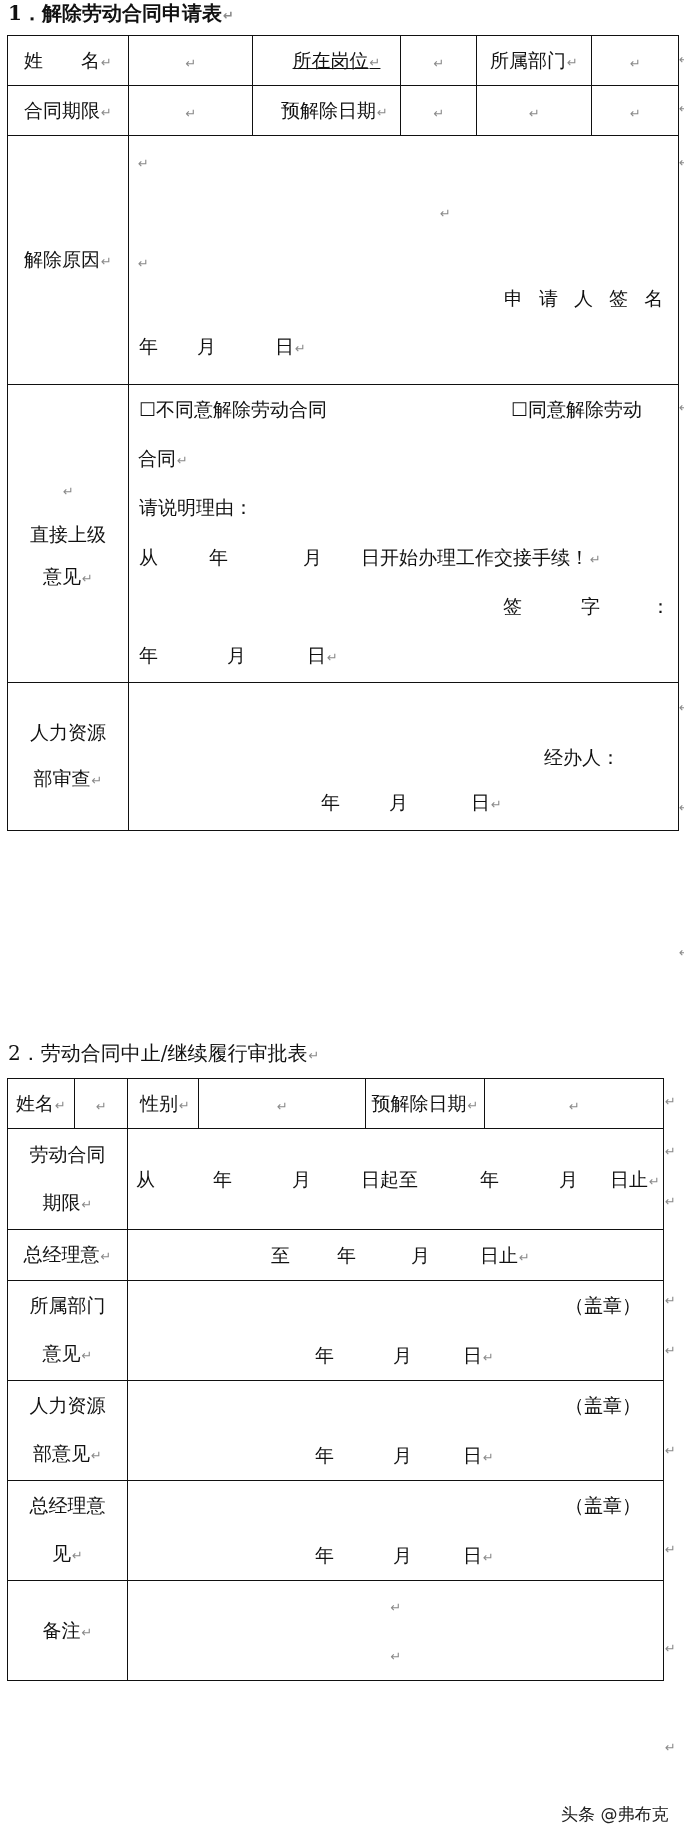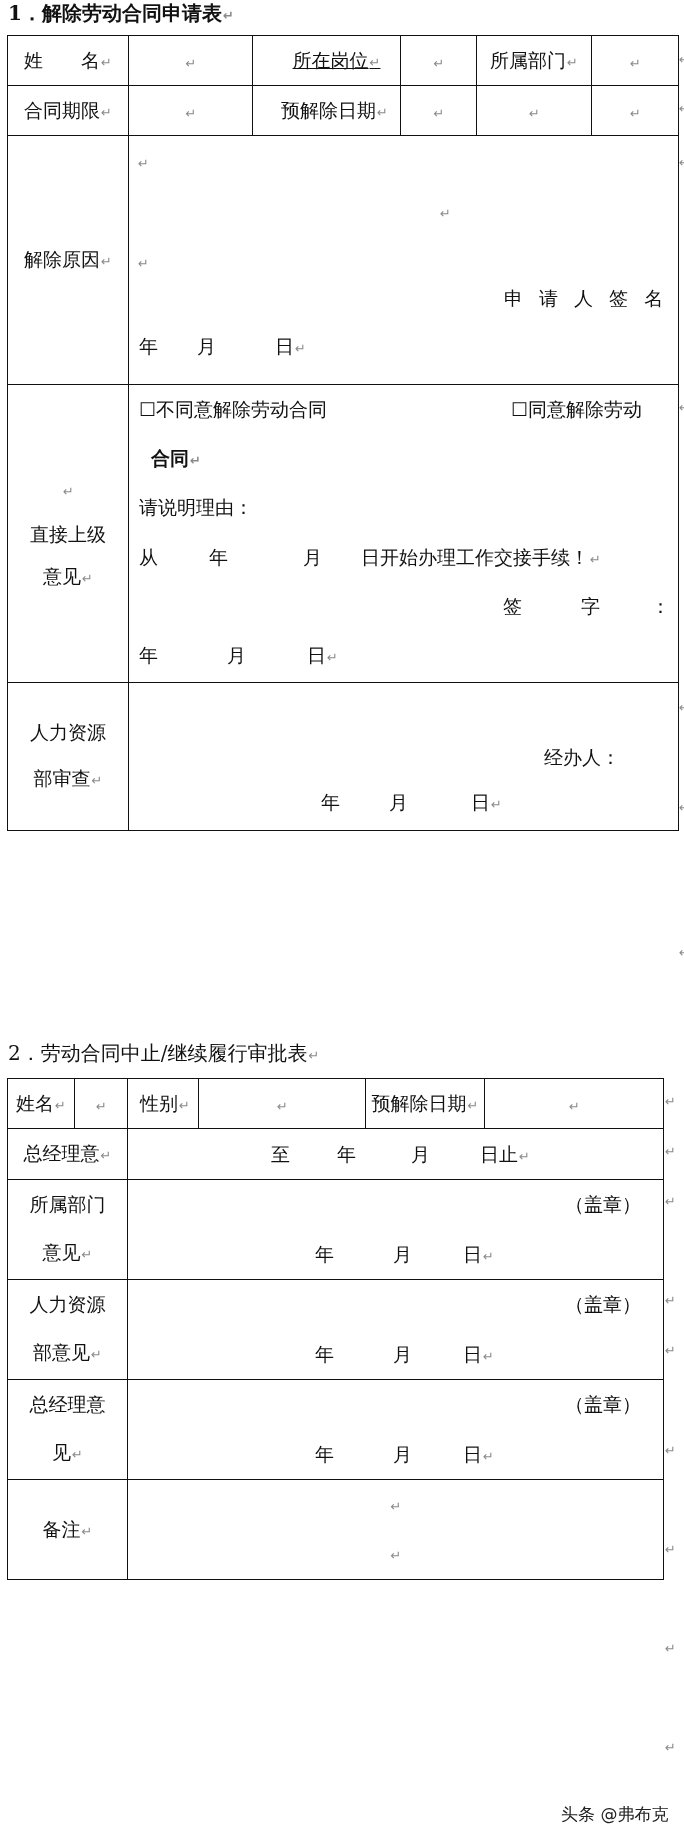--- a/index.html
+++ b/index.html
@@ -85,21 +85,21 @@
       <div style="line-height:42px;">
         <div><span class="mark">↵</span></div>
         <div>直接上级</div>
         <div><span>意见</span><span class="mark">↵</span></div>
       </div>
     </td>
     <td colspan="5" class="cell" style="vertical-align:top;">
       <div style="position:relative; height:297px;">
         <span class="abs" style="left:10px; top:12px;">☐<span>不同意解除劳动合同</span></span>
         <span class="abs" style="left:382px; top:12px;">☐<span>同意解除劳动</span></span>
-        <span class="abs" style="left:22px; top:61px;font-weight:bold;"><span>合同</span><span class="mark">↵</span></span>
+        <span class="abs" style="left:9px; top:61px;"><span>合同</span><span class="mark">↵</span></span>
         <span class="abs" style="left:10px; top:110px;">请说明理由：</span>
         <span class="abs" style="left:10px; top:160px;">从</span>
         <span class="abs" style="left:80px; top:160px;">年</span>
         <span class="abs" style="left:174px; top:160px;">月</span>
         <span class="abs" style="left:232px; top:160px;"><span>日开始办理工作交接手续！</span><span class="mark">↵</span></span>
         <span class="abs" style="left:374px; top:209px;">签</span>
         <span class="abs" style="left:452px; top:209px;">字</span>
         <span class="abs" style="left:522px; top:209px;">：</span>
         <span class="abs" style="left:10px; top:258px;">年</span>
         <span class="abs" style="left:98px; top:258px;">月</span>
@@ -147,20 +147,39 @@
     <td class="c"><span class="mark">↵</span></td>
     <td style="padding-left:12px;">
       <span>性别</span><span class="mark">↵</span>
     </td>
     <td class="c"><span class="mark">↵</span></td>
     <td class="c">
       <span>预解除日期</span><span class="mark">↵</span>
     </td>
     <td class="c"><span class="mark">↵</span></td>
   </tr>
+  <tr style="height:100px">
+    <td colspan="2" class="c">
+      <div style="line-height:48px;">
+        <div>劳动合同</div>
+        <div><span>期限</span><span class="mark">↵</span></div>
+      </div>
+    </td>
+    <td colspan="4" class="cell">
+      <div style="position:relative; height:100px;">
+        <span class="abs" style="left:8px; top:38px;">从</span>
+        <span class="abs" style="left:85px; top:38px;">年</span>
+        <span class="abs" style="left:164px; top:38px;">月</span>
+        <span class="abs" style="left:233px; top:38px;">日起至</span>
+        <span class="abs" style="left:352px; top:38px;">年</span>
+        <span class="abs" style="left:431px; top:38px;">月</span>
+        <span class="abs" style="left:482px; top:38px;"><span>日止</span><span class="mark">↵</span></span>
+      </div>
+    </td>
+  </tr>
   <tr style="height:50px">
     <td colspan="2" class="c">
       <span>总经理意</span><span class="mark">↵</span>
     </td>
     <td colspan="4" class="cell">
       <div style="position:relative; height:50px;">
         <span class="abs" style="left:143px; top:13px;">至</span>
         <span class="abs" style="left:209px; top:13px;">年</span>
         <span class="abs" style="left:283px; top:13px;">月</span>
         <span class="abs" style="left:352px; top:13px;"><span>日止</span><span class="mark">↵</span></span>

